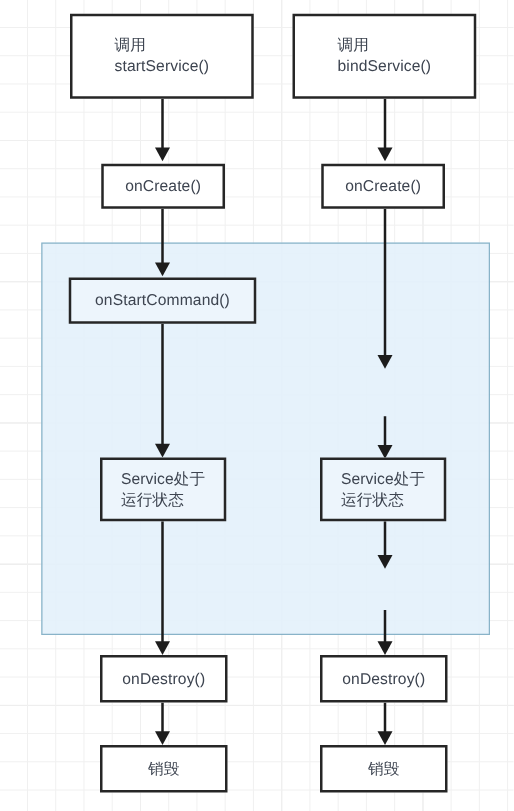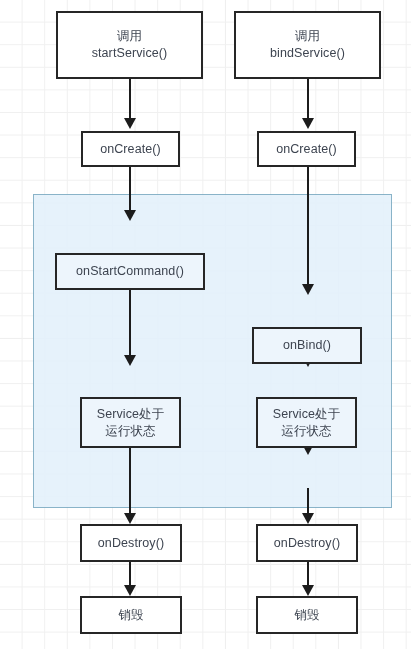--- a/index.html
+++ b/index.html
@@ -44,29 +44,27 @@
   
   .node {
     position: absolute;
     box-sizing: border-box;
     border: 2px solid #262626;
     background: #ffffff;
     color: #3d4450;
     display: flex;
     align-items: center;
     justify-content: center;
-    text-align: center;
     line-height: 1.35;
     font-size: 12.5px;
     white-space: pre-line;
     letter-spacing: 0.1px;
   }
   .node.inside {
     background: #edf5fc;
-    margin-top: 31px;
   }
 
   
   .conn {
     position: absolute;
     width: 0;
     border-left: 2px solid #1c1c1c;
   }
   .arrow {
     position: absolute;
@@ -122,21 +120,20 @@
 
   <div class="node" style="left:234px; top:11px; width:147px; height:68px;">调用
 bindService()</div>
 
   <div class="node" style="left:81px; top:131px; width:99px; height:36px;">onCreate()</div>
 
   <div class="node" style="left:257px; top:131px; width:99px; height:36px;">onCreate()</div>
 
   <div class="node inside" style="left:55px; top:222px; width:150px; height:37px;">onStartCommand()</div>
 
-  <div class="node inside" style="left:252px; top:296px; width:110px; height:37px;">onBind()</div>
 
   <div class="node inside" style="left:80px; top:366px; width:101px; height:51px;">Service处于
 运行状态</div>
 
   <div class="node inside" style="left:256px; top:366px; width:101px; height:51px;">Service处于
 运行状态</div>
 
 
   <div class="node" style="left:80px; top:524px; width:102px; height:38px;">onDestroy()</div>
 

